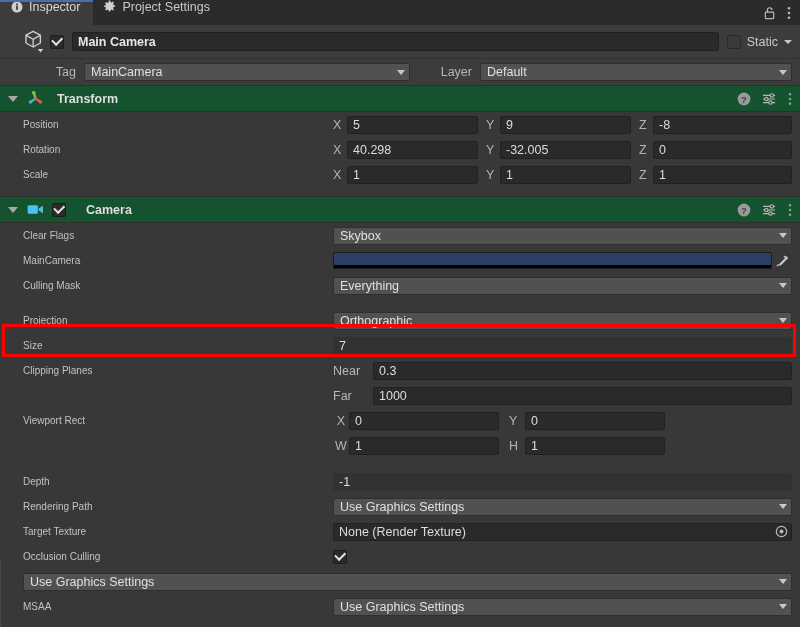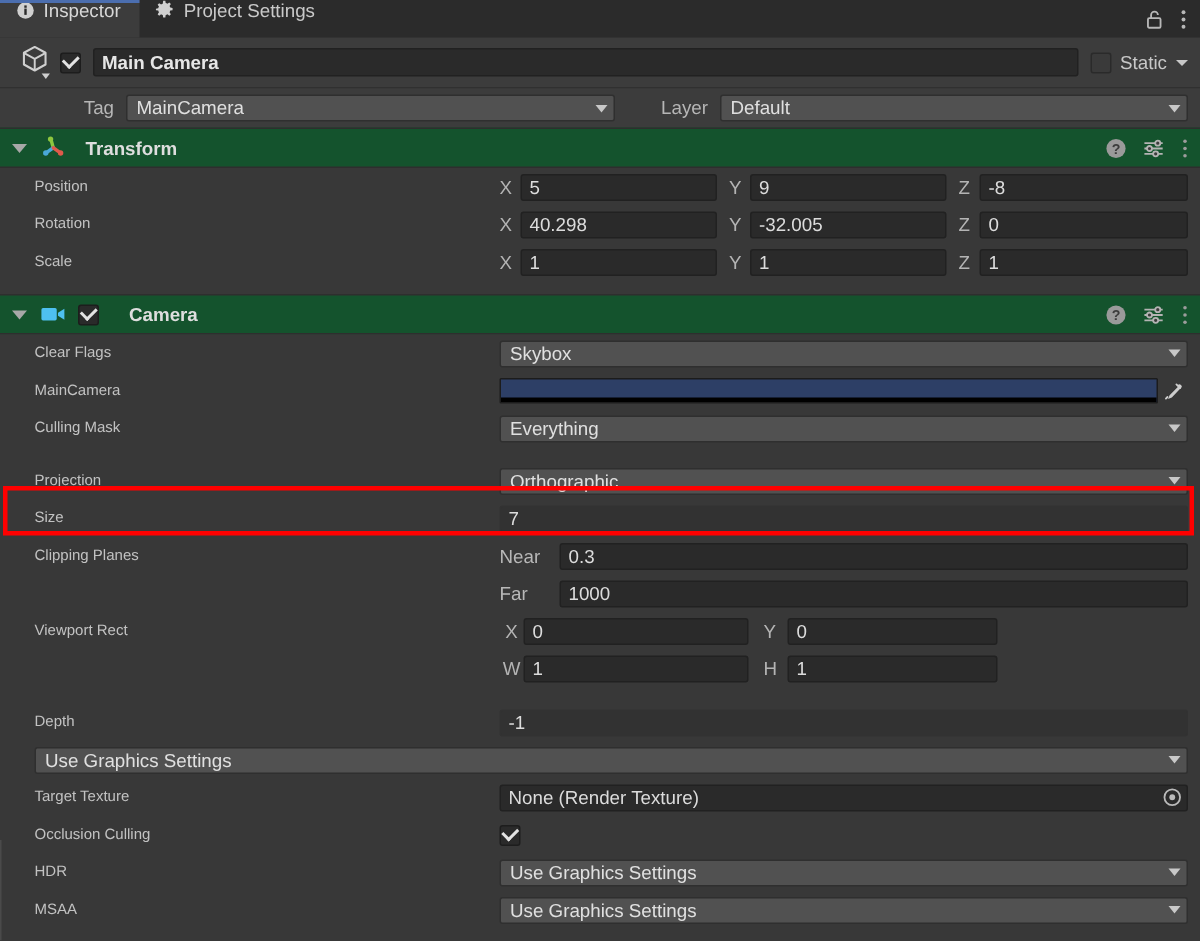--- a/index.html
+++ b/index.html
@@ -29,21 +29,21 @@
   .tab .ticon { display:inline-flex; width:13px; height:13px; align-items:center; justify-content:center; }
   .tabbar-right {
     margin-left: auto; display: flex; align-items: center; gap: 11px;
     padding-right: 9px; color: #b0b0b0;
   }
   .tabbar-spacer { flex: 1; }
 
   
   .obj-header {
     background: #3c3c3c; height: 34px;
-    display: flex; align-items: center; padding: 0 8px 0 10px;
+    display: flex; align-items: center; padding: 0 8px 0 20px;
     border-bottom: 1px solid #303030;
   }
   .prefab-icon { width: 30px; height: 28px; display:flex; align-items:center; justify-content:center; position: relative; }
   .cb {
     width: 14px; height: 14px; background: #2a2a2a;
     border: 1px solid #1d1d1d; border-radius: 2px;
     display: inline-flex; align-items: center; justify-content: center;
     flex: none;
   }
   .cb.checked::after {
@@ -448,20 +448,21 @@
   <div style="height:11px"></div>
 
   <div class="row">
     <span class="plabel">Depth</span>
     <div class="pfields">
       <div class="field flat" style="flex:1;">-1</div>
     </div>
   </div>
 
   <div class="row">
+    <span class="plabel">Rendering Path</span>
     <div class="pfields">
       <div class="dropdown" style="flex:1;">
         <span>Use Graphics Settings</span>
         <span class="caret"></span>
       </div>
     </div>
   </div>
 
   <div class="row">
     <span class="plabel">Target Texture</span>
@@ -479,21 +480,20 @@
   </div>
 
   <div class="row">
     <span class="plabel">Occlusion Culling</span>
     <div class="pfields">
       <span class="cb checked"></span>
     </div>
   </div>
 
   <div class="row">
-    <span class="plabel">HDR</span>
     <div class="pfields">
       <div class="dropdown" style="flex:1;">
         <span>Use Graphics Settings</span>
         <span class="caret"></span>
       </div>
     </div>
   </div>
 
   <div class="row">
     <span class="plabel">MSAA</span>

